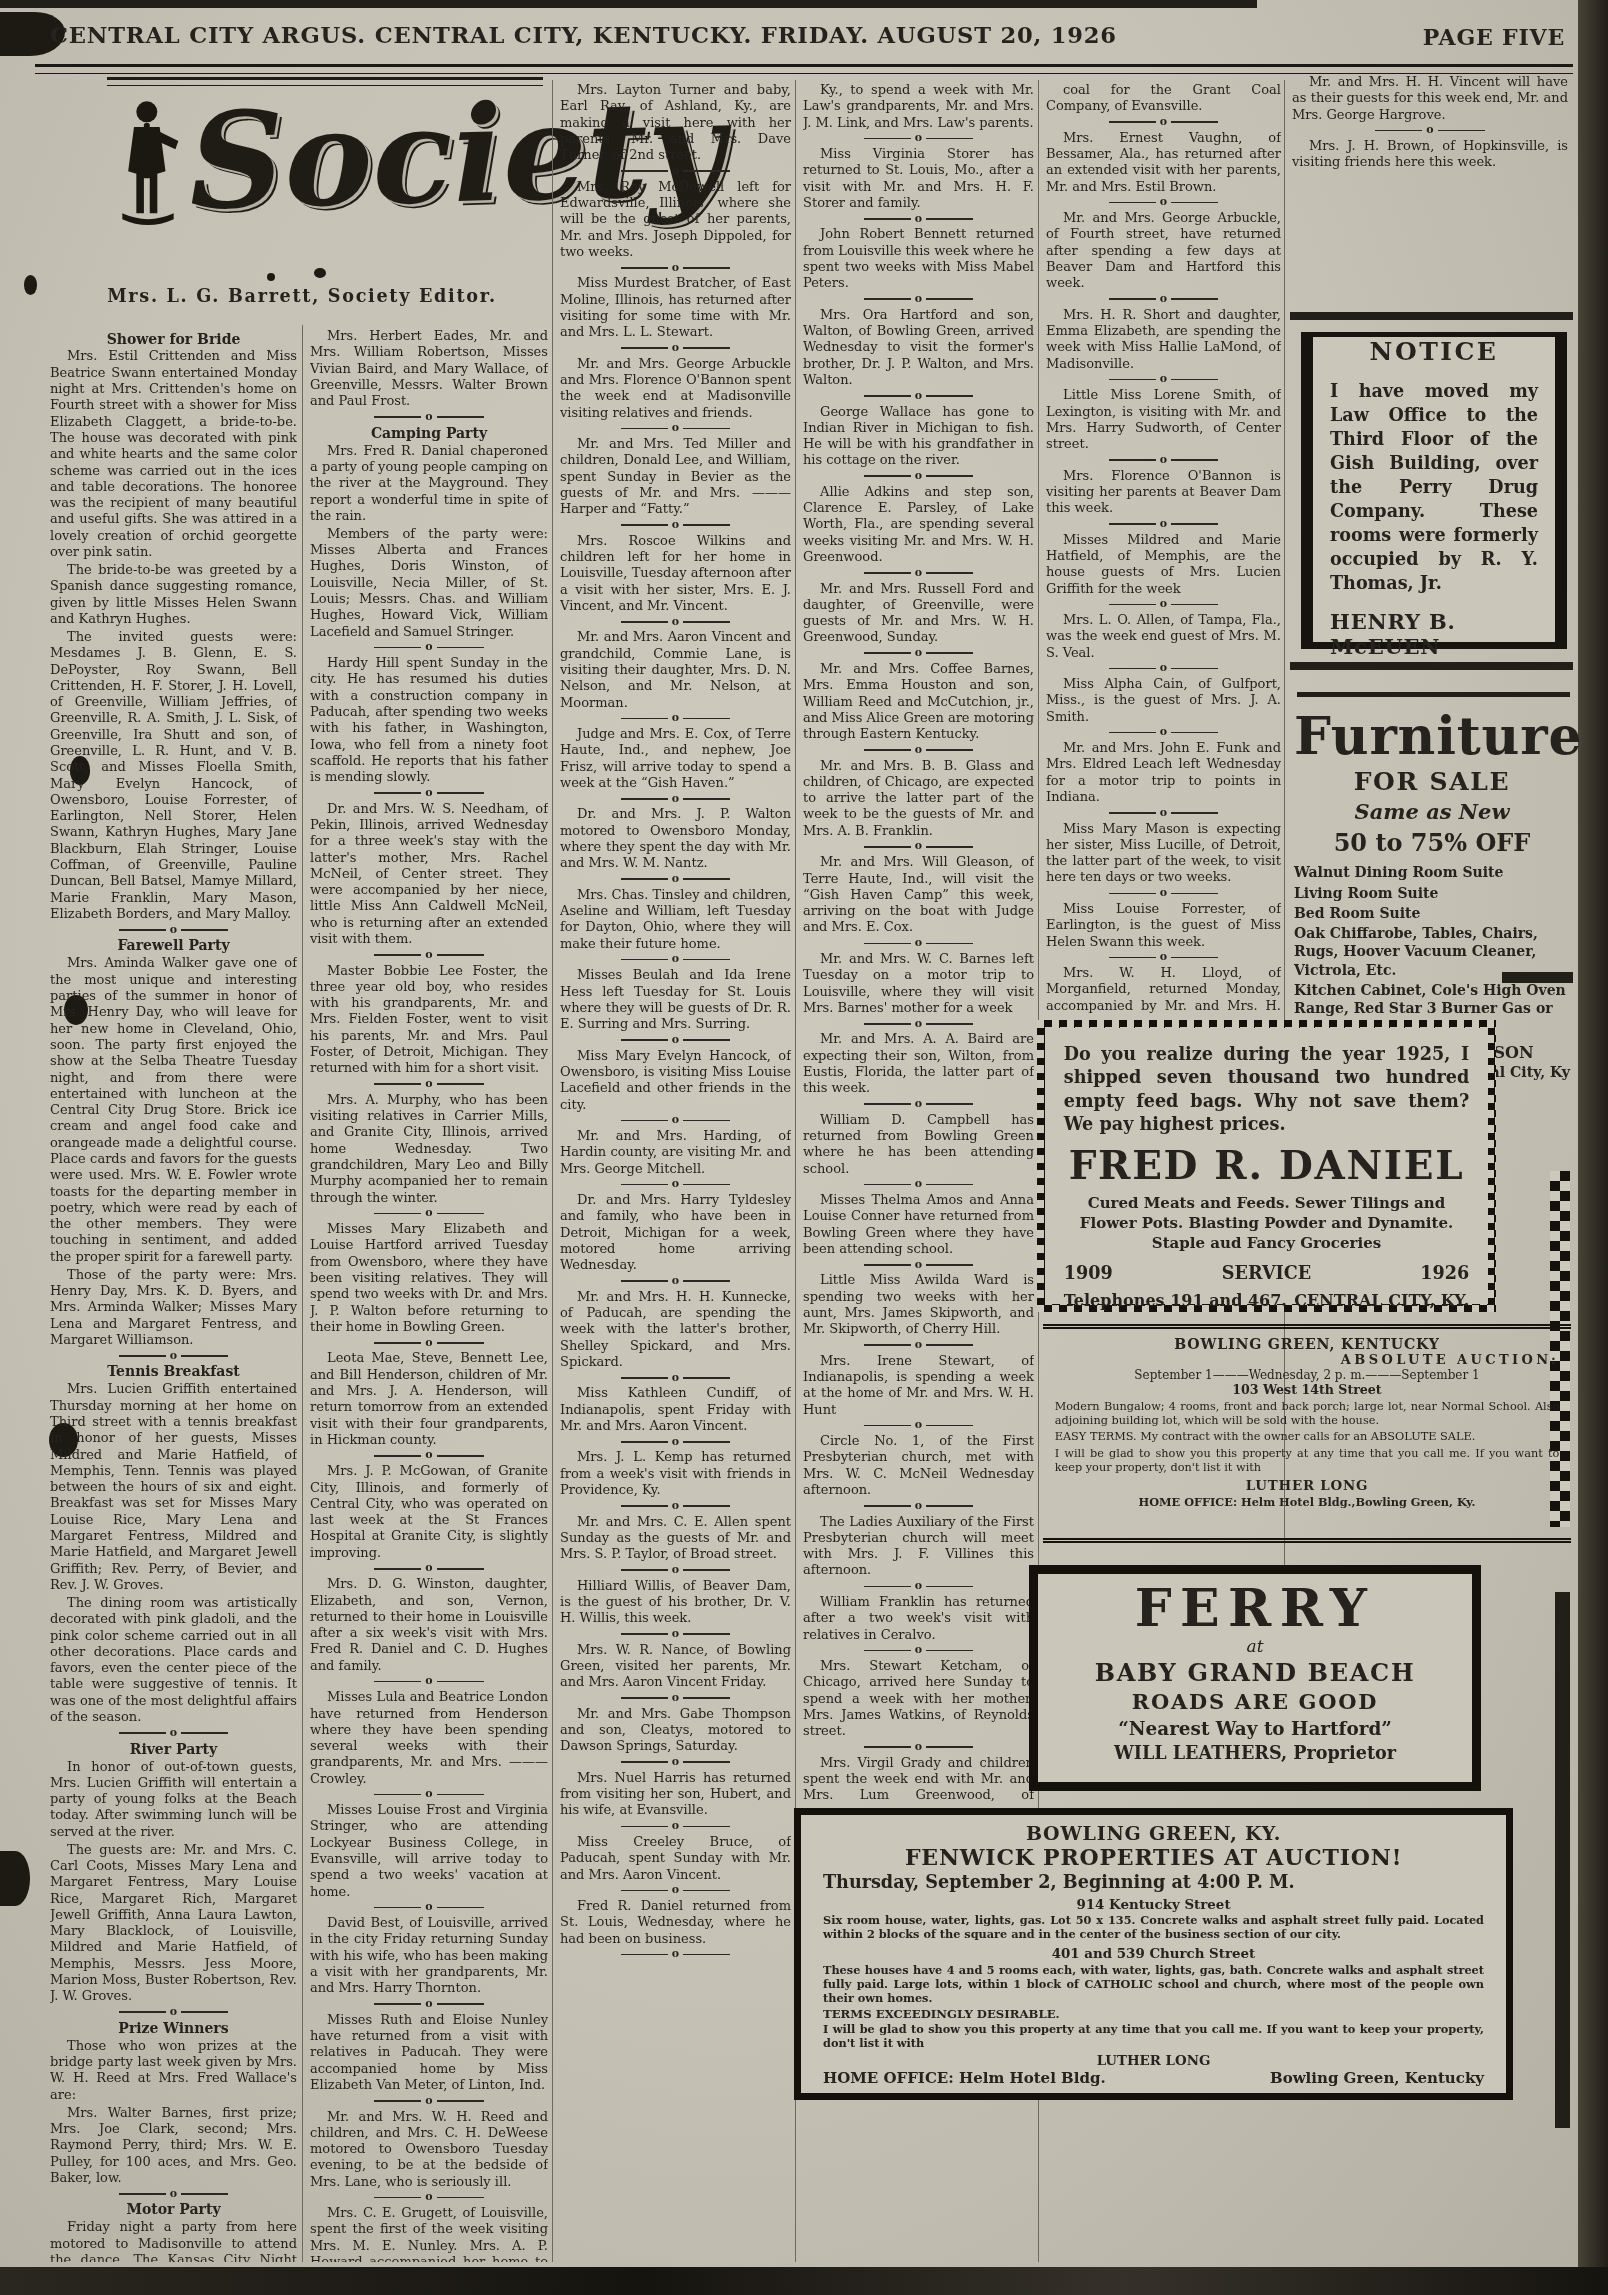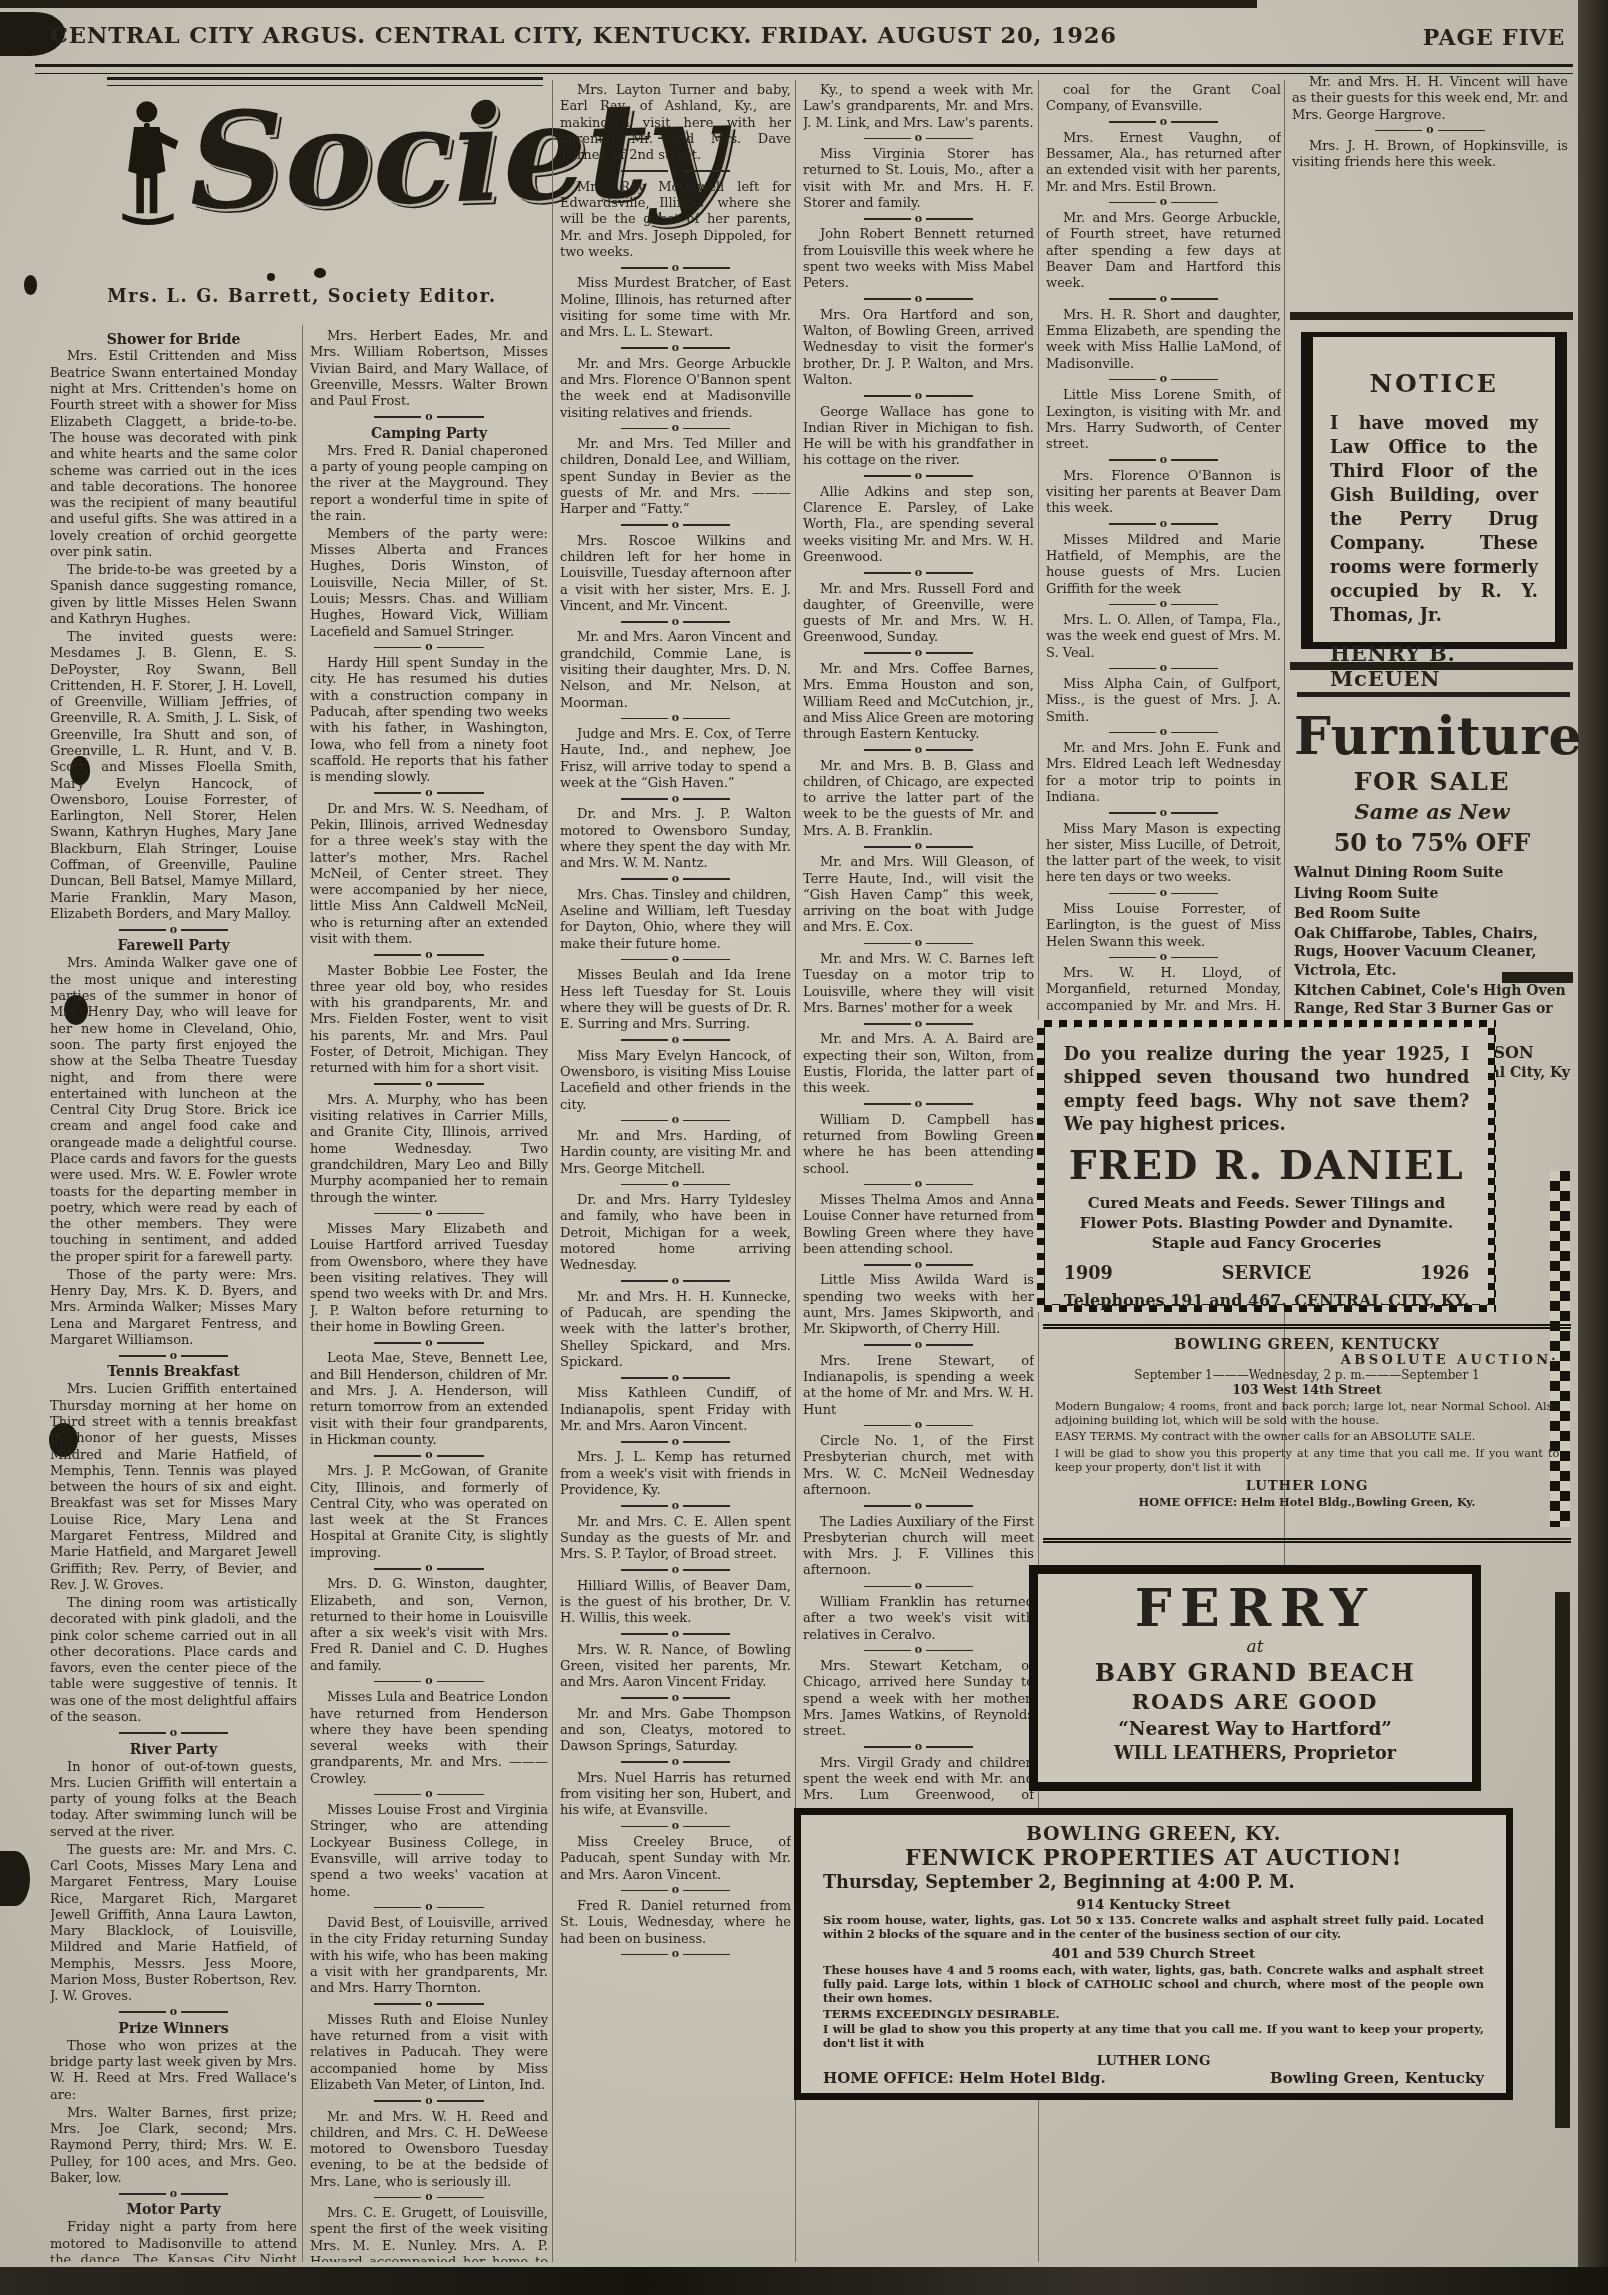--- a/index.html
+++ b/index.html
@@ -39,21 +39,21 @@
   .col{position:absolute;font-size:13px;line-height:16.3px;text-align:justify;overflow:hidden;}
   .col p{margin:0 0 1.7px;text-indent:17px;}
   .col h3{margin:2.5px 0 1.7px;text-align:center;font-size:14px;font-weight:bold;text-indent:0;}
   .divider{display:flex;align-items:center;justify-content:center;gap:4.2px;margin:3.4px 0;}
   .divider::before,.divider::after{content:"";width:47px;height:1.7px;background:#2b2823;}
   .divider span{font-size:11px;line-height:8.4px;font-weight:bold;}
   
   .ad{position:absolute;background:#cac6ba;}
   .notice{left:1301px;top:332px;width:266px;height:317px;
     border:5px solid #17140f;border-left-width:12.6px;border-right-width:12.6px;border-bottom-width:7.5px;
-    padding:32px 17px;box-sizing:border-box;}
+    padding:0 17px;box-sizing:border-box;}
   .notice .t{text-align:center;font-size:25px;font-weight:bold;letter-spacing:2.5px;margin-bottom:13.4px;}
   .notice .b{font-size:17.6px;line-height:24px;font-weight:bold;text-align:justify;}
   .notice .s{margin-top:13.4px;font-size:21px;font-weight:bold;letter-spacing:0.8px;}
   .furn{left:1294px;top:709px;width:276px;text-align:center;background:transparent;}
   .furn .t{font-size:52px;font-weight:bold;line-height:1.05;letter-spacing:0.8px;}
   .furn .l1{font-size:25px;font-weight:bold;letter-spacing:1.7px;margin-top:3.4px;}
   .furn .l2{font-size:21px;font-weight:bold;font-style:italic;margin-top:3.4px;}
   .furn .l3{font-size:24px;font-weight:bold;margin-top:3.4px;}
   .furn .items{margin-top:6.7px;font-size:14px;line-height:18.4px;text-align:left;font-weight:bold;}
   .furn .items .line{margin-bottom:1.7px;}
@@ -263,21 +263,21 @@
         <span>o</span>
       </div>
       <p>Mr. and Mrs. Aaron Vincent and grandchild, Commie Lane, is visiting their daughter, Mrs. D. N. Nelson, and Mr. Nelson, at Moorman.</p>
       <div class="divider">
         <span>o</span>
       </div>
       <p>Judge and Mrs. E. Cox, of Terre Haute, Ind., and nephew, Joe Frisz, will arrive today to spend a week at the “Gish Haven.”</p>
       <div class="divider">
         <span>o</span>
       </div>
-      <p>Dr. and Mrs. J. P. Walton motored to Owensboro Sunday, where they spent the day with Mr. and Mrs. W. M. Nantz.</p>
+      <p>Dr. and Mrs. J. P. Walton motored to Owensboro Monday, where they spent the day with Mr. and Mrs. W. M. Nantz.</p>
       <div class="divider">
         <span>o</span>
       </div>
       <p>Mrs. Chas. Tinsley and children, Aseline and William, left Tuesday for Dayton, Ohio, where they will make their future home.</p>
       <div class="divider">
         <span>o</span>
       </div>
       <p>Misses Beulah and Ida Irene Hess left Tuesday for St. Louis where they will be guests of Dr. R. E. Surring and Mrs. Surring.</p>
       <div class="divider">
         <span>o</span>

